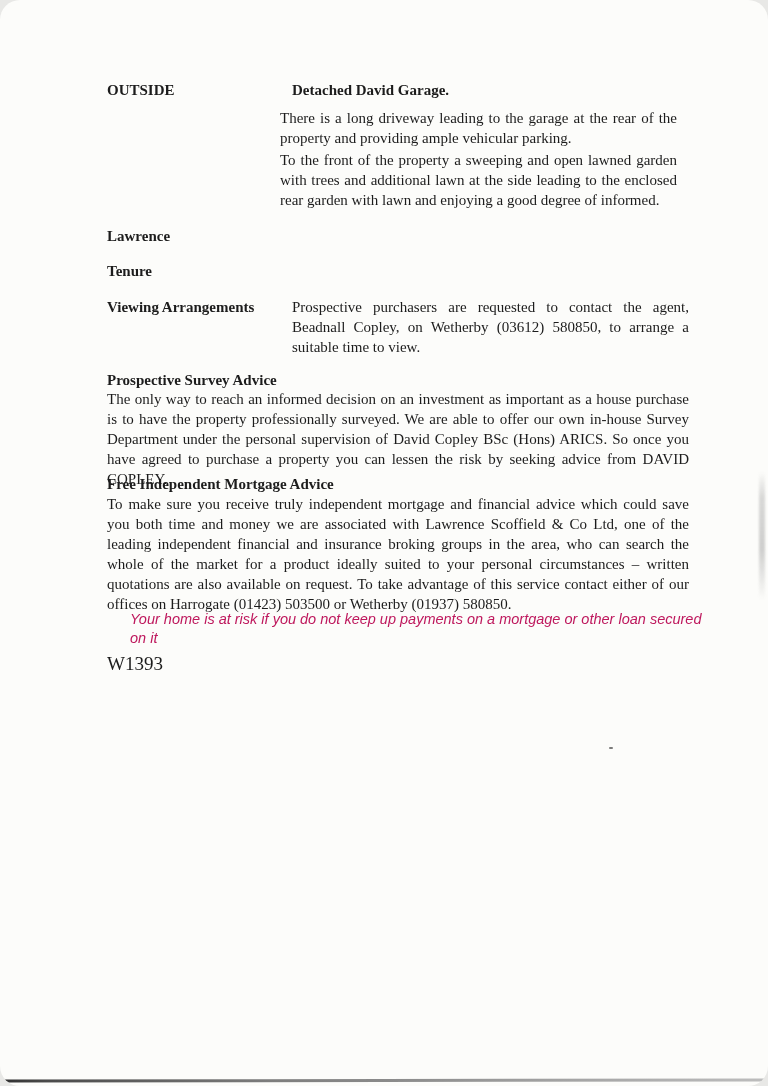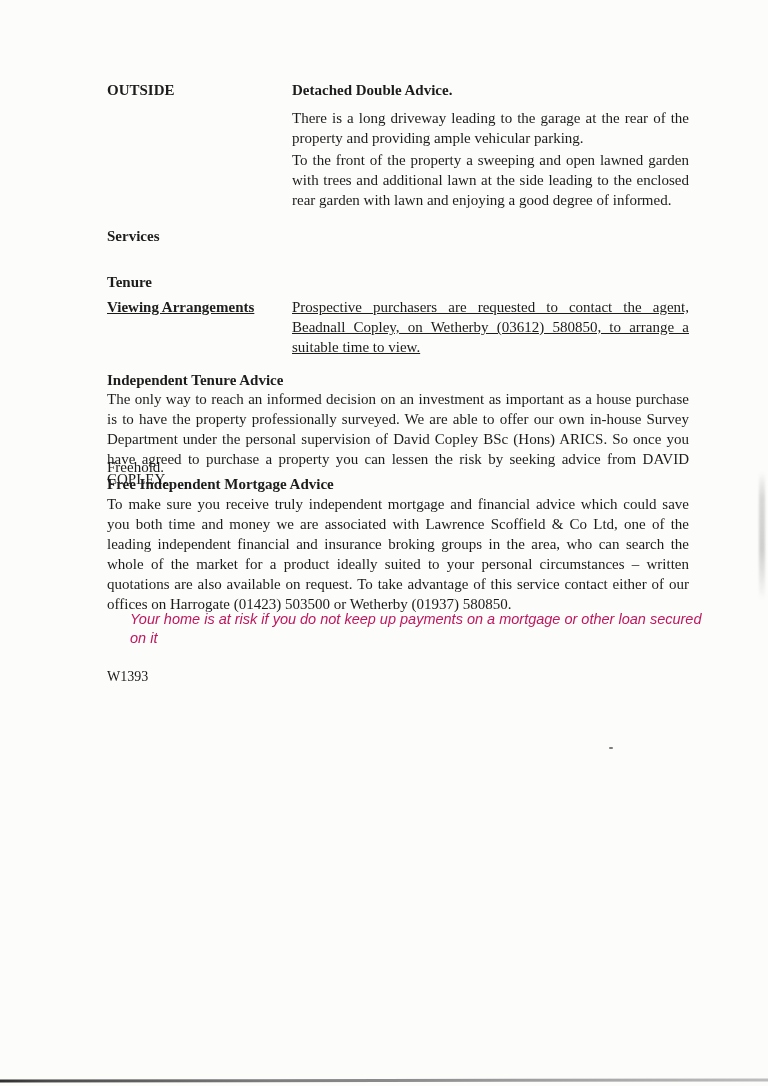--- a/index.html
+++ b/index.html
@@ -6,49 +6,50 @@
   body { background: #e8e8e6; }
   .page {
     position: relative;
     width: 768px;
     height: 1086px;
     background: #fcfcfa;
     overflow: hidden;
     font-family: "Liberation Serif", "DejaVu Serif", serif;
     color: #1c1c1c;
     margin: 0 auto;
+    border-radius: 20px;
   }
   .content {
     position: absolute;
     left: 107px;
     top: 0;
     width: 582px;
   }
   .block { position: absolute; left: 0; width: 582px; }
   .row { display: flex; }
   .row .label { width: 185px; flex: 0 0 185px; font-weight: 700; font-size: 15px; line-height: 20px; }
   .row .value { width: 397px; flex: 0 0 397px; font-size: 15px; line-height: 20px; text-align: justify; }
   .row .value.bold { font-weight: 700; }
   .para {
     font-size: 15px;
     line-height: 20px;
     text-align: justify;
     margin: 0;
   }
-  .col-para { position: absolute; left: 185px; width: 397px; }
+  .col-para { position: absolute; left: 173px; width: 397px; }
   .heading { font-weight: 700; font-size: 15px; line-height: 20px; }
   .disclaimer {
     font-family: "Liberation Sans", "DejaVu Sans", sans-serif;
     font-style: italic;
     font-size: 14.5px;
     line-height: 19px;
     padding-left: 23px;
     color: #be185d;
   }
-  .reference { font-size: 14px; margin-top: 16px; }
+  .reference { font-size: 19px; }
   
   .scan-line {
     position: absolute;
     left: 0;
     top: 1079px;
     width: 768px;
     height: 3px;
     background: linear-gradient(to right, #2f2f2f 0%, #4a4a4a 6%, #7d7d7d 35%, #8f8f8f 55%, #a5a5a5 75%, #bdbdbd 100%);
     transform: rotate(-0.08deg);
   }
@@ -73,42 +74,41 @@
   }
 </style>
 </head>
 <body>
 
 <div class="page">
   <div class="content">
 
     <div class="block row" style="top: 80px;">
       <div class="label">OUTSIDE</div>
-      <div class="value bold">Detached Double Advice.</div>
+      <div class="value bold">Detached David Garage.</div>
     </div>
 
     <p class="block para col-para" style="top: 108px;">There is a long driveway leading to the garage at the rear of the property and providing ample vehicular parking.</p>
 
     <p class="block para col-para" style="top: 150px;">To the front of the property a sweeping and open lawned garden with trees and additional lawn at the side leading to the enclosed rear garden with lawn and enjoying a good degree of informed.</p>
 
     <div class="block row" style="top: 226px;">
-      <div class="label">Services</div>
+      <div class="label">Lawrence</div>
     </div>
 
-    <div class="block row" style="top: 272px; flex-direction: column;">
+    <div class="block row" style="top: 261px;">
       <div class="label">Tenure</div>
-      <div class="value">Freehold.</div>
     </div>
 
-    <div class="block row" style="top: 297px; text-decoration: underline;">
+    <div class="block row" style="top: 297px;">
       <div class="label">Viewing Arrangements</div>
       <div class="value">Prospective purchasers are requested to contact the agent, Beadnall Copley, on Wetherby (03612) 580850, to arrange a suitable time to view.</div>
     </div>
 
-    <div class="block heading" style="top: 370px;">Independent Tenure Advice</div>
+    <div class="block heading" style="top: 370px;">Prospective Survey Advice</div>
     <p class="block para" style="top: 389px;">The only way to reach an informed decision on an investment as important as a house purchase is to have the property professionally surveyed.  We are able to offer our own in-house Survey Department under the personal supervision of David Copley BSc (Hons) ARICS.  So once you have agreed to purchase a property you can lessen the risk by seeking advice from DAVID COPLEY.</p>
 
     <div class="block heading" style="top: 474px;">Free Independent Mortgage Advice</div>
     <p class="block para" style="top: 494px;">To make sure you receive truly independent mortgage and financial advice which could save you both time and money we are associated with Lawrence Scoffield &amp; Co Ltd, one of the leading independent financial and insurance broking groups in the area, who can search the whole of the market for a product ideally suited to your personal circumstances – written quotations are also available on request.  To take advantage of this service contact either of our offices on Harrogate (01423) 503500 or Wetherby (01937) 580850.</p>
 
     <div class="block disclaimer" style="top: 610px;">Your home is at risk if you do not keep up payments on a mortgage or other loan secured on it</div>
 
     <div class="block reference" style="top: 653px;">W1393</div>
 
   </div>

